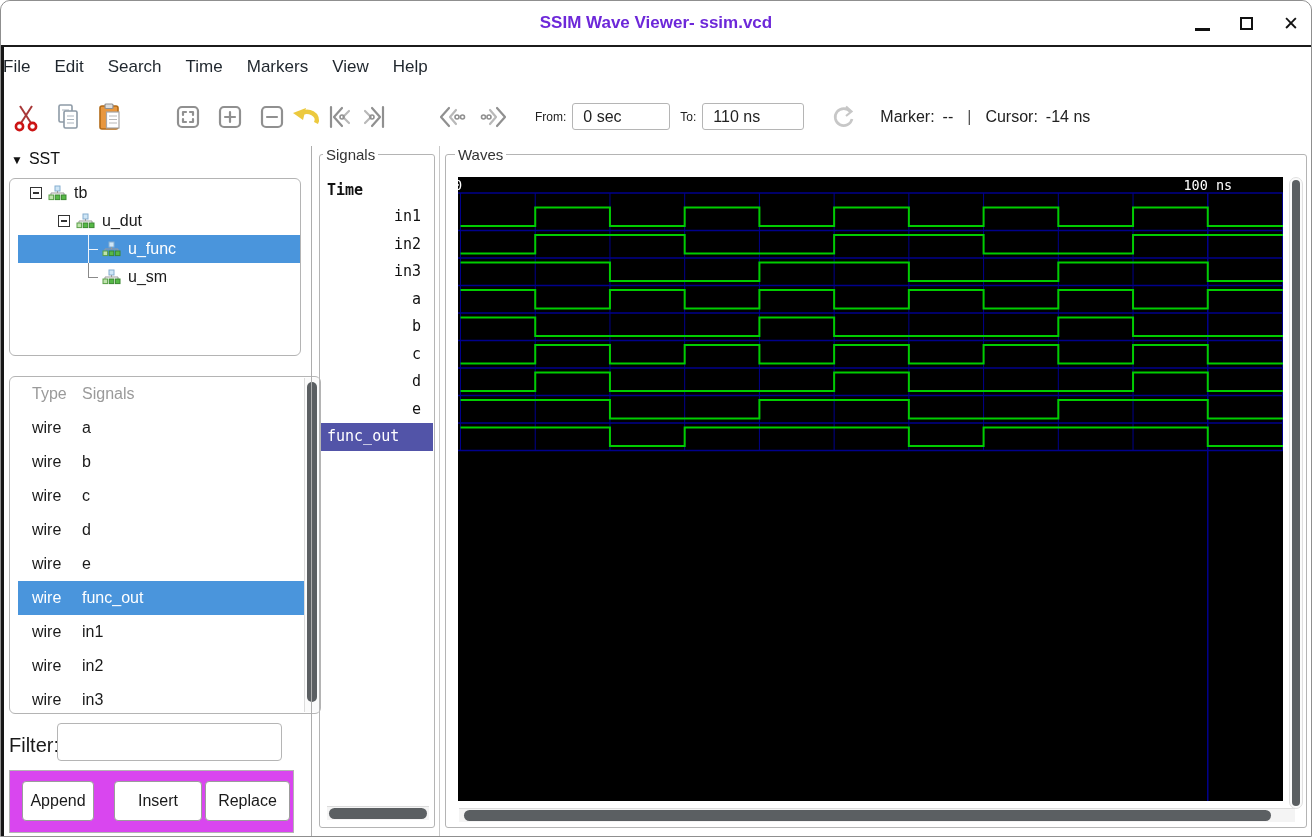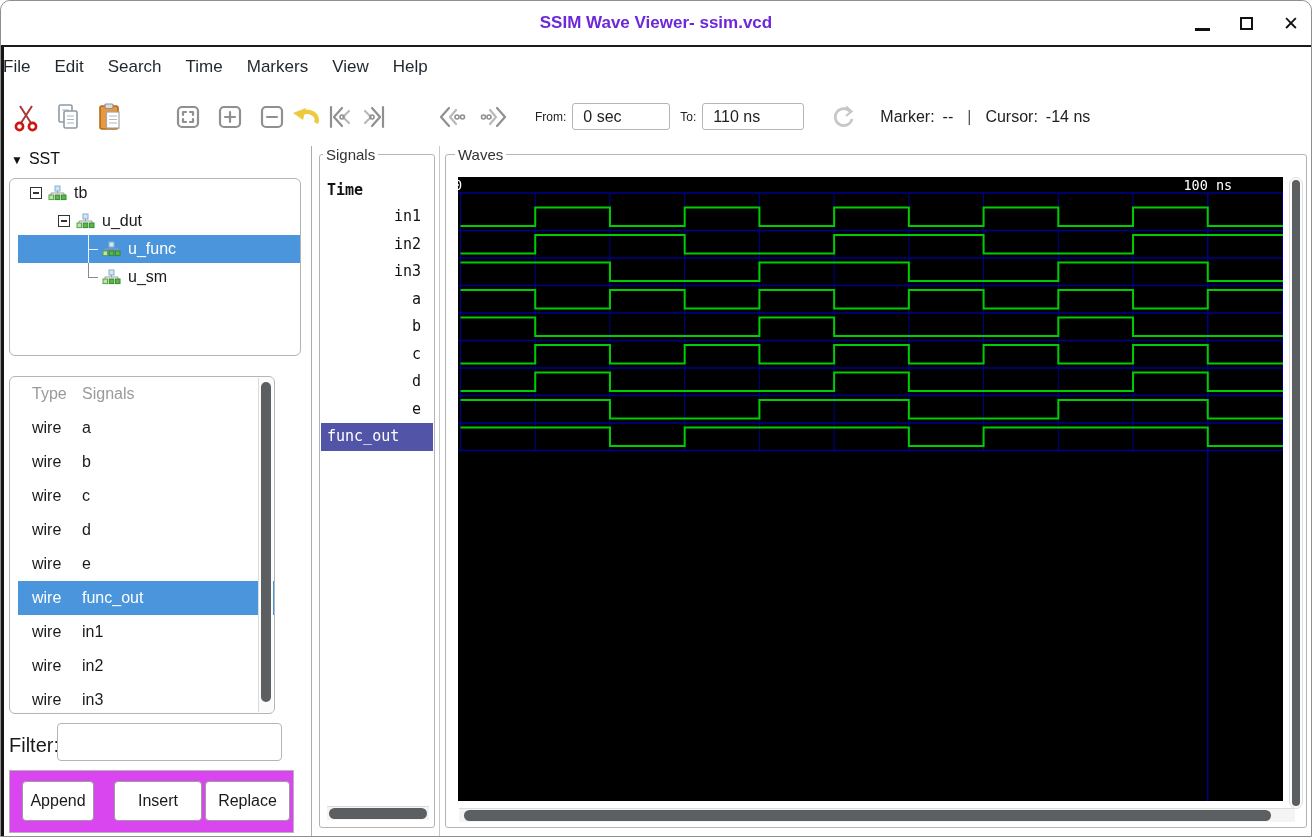--- a/index.html
+++ b/index.html
@@ -288,21 +288,21 @@
   <line x1="3" y1="8" x2="3" y2="10" stroke="#9a9a9a"></line>
             <line x1="16" y1="8" x2="16" y2="10" stroke="#9a9a9a"></line>
   <rect x="1" y="10" width="4.6" height="4.6" fill="#bfe3ad" stroke="#5aa048" stroke-width="1"></rect>
   <rect x="7.2" y="10" width="4.6" height="4.6" fill="#56b846" stroke="#3a8830" stroke-width="1"></rect>
   <rect x="13.4" y="10" width="4.6" height="4.6" fill="#56b846" stroke="#3a8830" stroke-width="1"></rect>
           </svg>
           <span class="tree-label" style="margin-left:110px">u_sm</span>
         </div>
       </div>
 
-    <div class="gbox sig-table" style="left:8px; top:230px; width:266px; height:338px;">
+    <div class="gbox sig-table" style="left:8px; top:230px; width:312px; height:338px;">
       <div id="table-rows">
           <div class="trow header">
             <span class="c-type">Type</span>
                  <span class="c-name">Signals</span>
           </div>
           <div class="trow">
             <span class="c-type">wire</span>
                    <span class="c-name">a</span>
           </div>
           <div class="trow">

